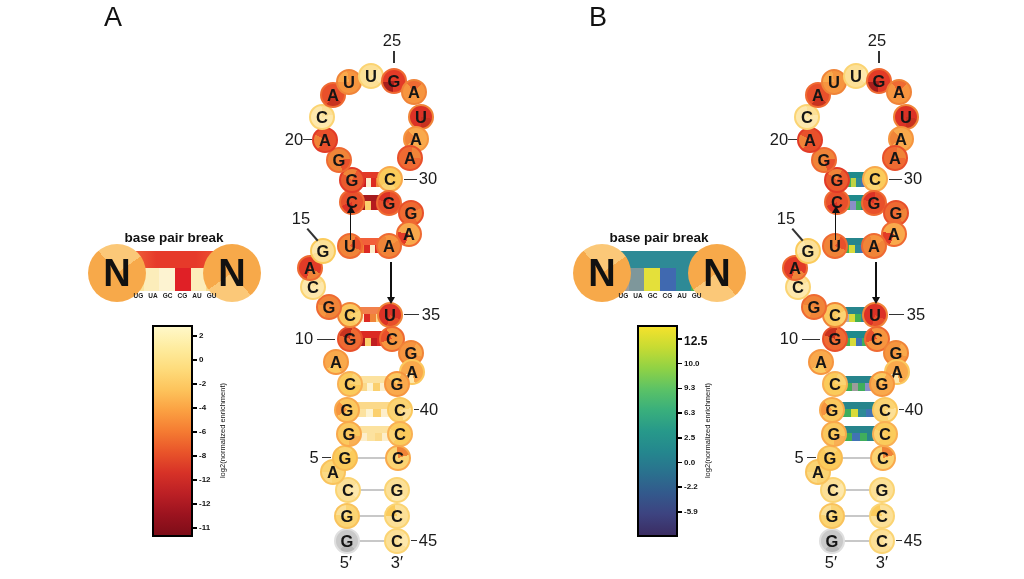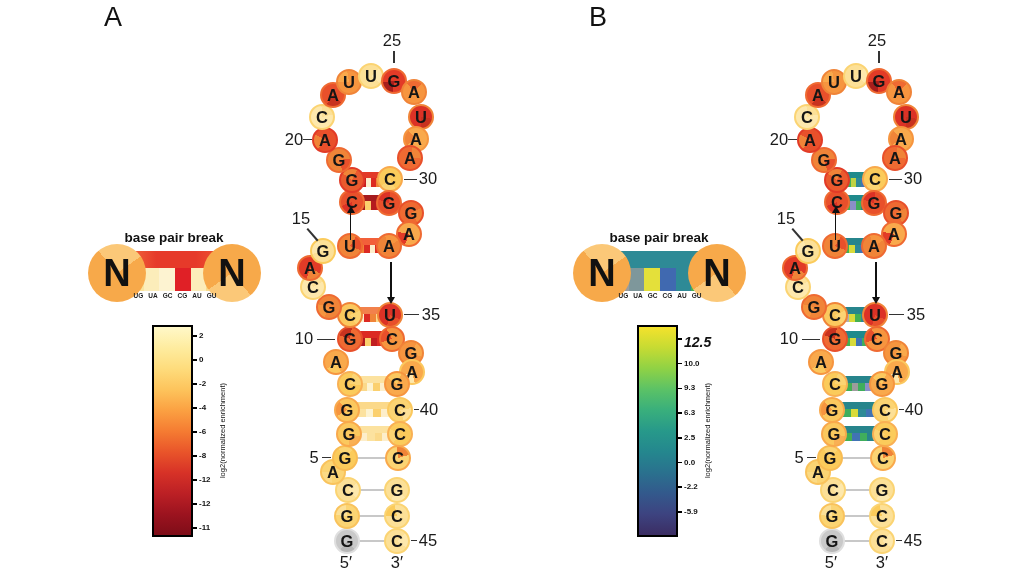--- a/index.html
+++ b/index.html
@@ -338,21 +338,21 @@
         <div style="position: relative; flex: 1 1 0%; text-align: center; font-size: 6.5px; font-weight: 700; color: rgb(34, 34, 34);">GU</div>
       </div>
       <div style="position: absolute; left: 88px; top: 244px; width: 58px; height: 58px; border-radius: 50%; z-index: 2; display: flex; align-items: center; justify-content: center; background: conic-gradient(from -40deg, rgb(251, 200, 120) 0deg, rgb(251, 200, 120) 95deg, rgb(247, 169, 74) 95deg, rgb(247, 169, 74) 360deg);">
         <div style="position: relative; font-size: 38px; font-weight: 600; color: rgb(17, 17, 17); line-height: 1;">N</div>
       </div>
       <div style="position: absolute; left: 203px; top: 244px; width: 58px; height: 58px; border-radius: 50%; z-index: 2; display: flex; align-items: center; justify-content: center; background: conic-gradient(from 140deg, rgb(251, 200, 120) 0deg, rgb(251, 200, 120) 95deg, rgb(247, 169, 74) 95deg, rgb(247, 169, 74) 360deg);">
         <div style="position: relative; font-size: 38px; font-weight: 600; color: rgb(17, 17, 17); line-height: 1;">N</div>
       </div>
       <div style="position: absolute; left: 152px; top: 325px; width: 41px; height: 212px; border: 2px solid rgb(0, 0, 0); box-sizing: border-box; background: linear-gradient(rgb(244, 226, 44), rgb(198, 219, 51), rgb(143, 210, 69), rgb(91, 194, 102), rgb(57, 175, 124), rgb(39, 153, 138), rgb(36, 135, 142), rgb(42, 113, 142), rgb(51, 89, 140), rgb(61, 67, 128), rgb(59, 45, 99));"></div>
       <div style="position: absolute; left: 193px; top: 338.25px; width: 4px; height: 1.5px; background: rgb(0, 0, 0);"></div>
-      <div style="position: absolute; left: 199px; top: 334px; font-size: 14px; font-weight: 700; color: rgb(17, 17, 17); font-style: italic;">12.5</div>
+      <div style="position: absolute; left: 199px; top: 334px; font-size: 12px; font-weight: 700; color: rgb(17, 17, 17);">12.5</div>
       <div style="position: absolute; left: 193px; top: 362.95px; width: 4px; height: 1.5px; background: rgb(0, 0, 0);"></div>
       <div style="position: absolute; left: 199px; top: 358.7px; font-size: 8px; font-weight: 700; color: rgb(17, 17, 17);">10.0</div>
       <div style="position: absolute; left: 193px; top: 387.65px; width: 4px; height: 1.5px; background: rgb(0, 0, 0);"></div>
       <div style="position: absolute; left: 199px; top: 383.4px; font-size: 8px; font-weight: 700; color: rgb(17, 17, 17);">9.3</div>
       <div style="position: absolute; left: 193px; top: 412.35px; width: 4px; height: 1.5px; background: rgb(0, 0, 0);"></div>
       <div style="position: absolute; left: 199px; top: 408.1px; font-size: 8px; font-weight: 700; color: rgb(17, 17, 17);">6.3</div>
       <div style="position: absolute; left: 193px; top: 437.05px; width: 4px; height: 1.5px; background: rgb(0, 0, 0);"></div>
       <div style="position: absolute; left: 199px; top: 432.8px; font-size: 8px; font-weight: 700; color: rgb(17, 17, 17);">2.5</div>
       <div style="position: absolute; left: 193px; top: 461.75px; width: 4px; height: 1.5px; background: rgb(0, 0, 0);"></div>
       <div style="position: absolute; left: 199px; top: 457.5px; font-size: 8px; font-weight: 700; color: rgb(17, 17, 17);">0.0</div>

